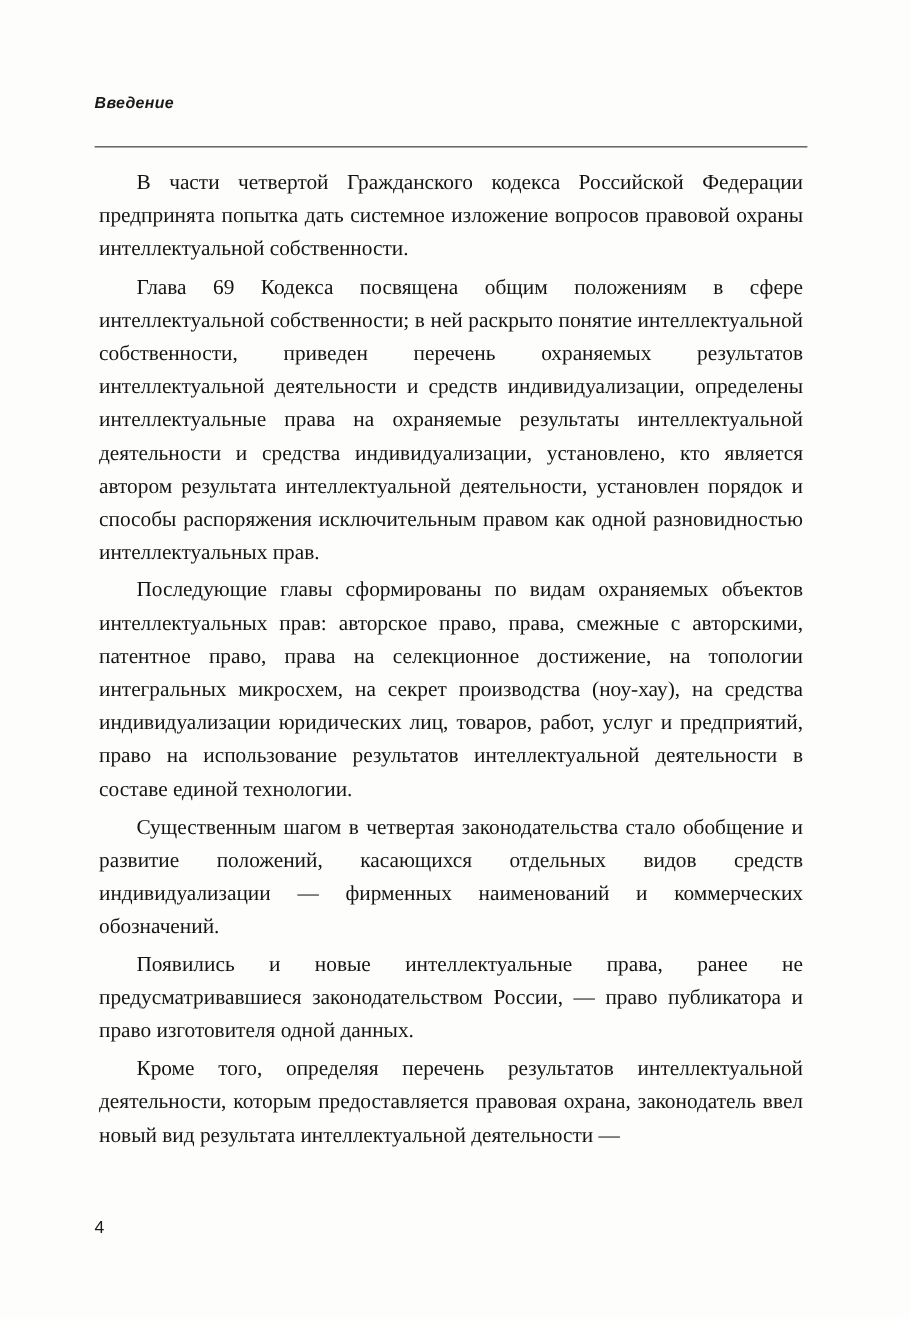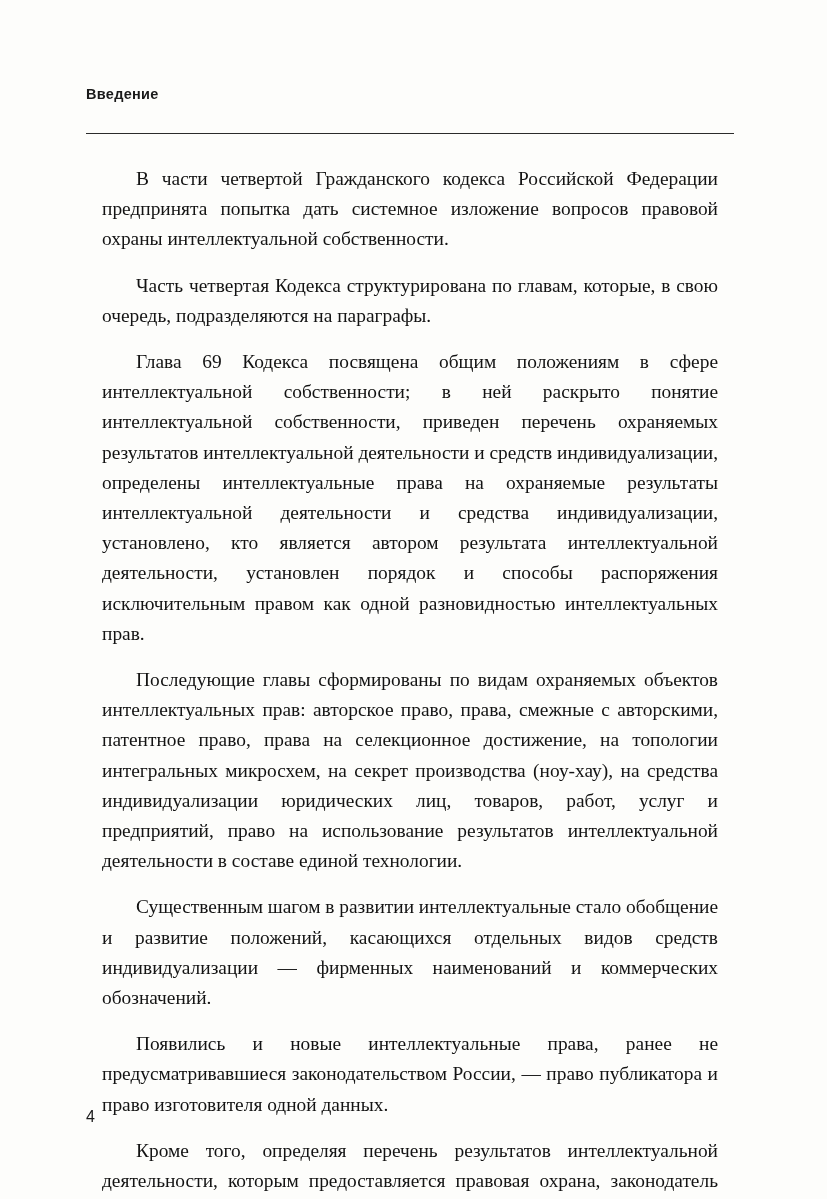--- a/index.html
+++ b/index.html
@@ -28,37 +28,38 @@
     left: 86px;
     top: 86px;
     width: 648px;
   }
   .running-head {
     font-family: "Liberation Sans", sans-serif;
     font-size: 14.5px;
     letter-spacing: 0.3px;
     color: #1a1a1a;
     font-weight: 600;
+    font-style: italic;
   }
   .rule {
     position: absolute;
     left: 86px;
     top: 133px;
     width: 648px;
     height: 1px;
     background: #2b2b2b;
   }
   .body-text {
     position: absolute;
     left: 86px;
     top: 148px;
     width: 648px;
   }
   .body-text p {
-    margin: 16px;
+    margin: 4px;
     font-size: 19.4px;
     line-height: 30.2px;
     text-align: justify;
     text-indent: 34px;
     text-justify: inter-word;
     hyphens: manual;
     color: #131313;
   }
   .folio {
     position: absolute;
@@ -75,23 +76,22 @@
 <div class="page">
 
   <div class="header">
     <div class="running-head">Введение</div>
   </div>
 
   <div class="rule"></div>
 
   <div class="body-text">
     <p>В части четвертой Гражданского кодекса Российской Федерации предпринята попытка дать системное изложение вопросов правовой охраны интеллектуальной собственности.</p>
-    <p>Часть четвертая Кодекса структурирована по главам, которые, в свою очередь, подразделяются на параграфы.</p>
     <p>Глава 69 Кодекса посвящена общим положениям в сфере интеллектуальной собственности; в ней раскрыто понятие интеллектуальной собственности, приведен перечень охраняемых результатов интеллектуальной деятельности и средств индивидуализации, определены интеллектуальные права на охраняемые результаты интеллектуальной деятельности и средства индивидуализации, установлено, кто является автором результата интеллектуальной деятельности, установлен порядок и способы распоряжения исключительным правом как одной разновидностью интеллектуальных прав.</p>
     <p>Последующие главы сформированы по видам охраняемых объектов интеллектуальных прав: авторское право, права, смежные с авторскими, патентное право, права на селекционное достижение, на топологии интегральных микросхем, на секрет производства (ноу-хау), на средства индивидуализации юридических лиц, товаров, работ, услуг и предприятий, право на использование результатов интеллектуальной деятельности в составе единой технологии.</p>
-    <p>Существенным шагом в развитии интеллектуальные стало обобщение и развитие положений, касающихся отдельных видов средств индивидуализации — фирменных наименований и коммерческих обозначений.</p>
+    <p>Существенным шагом в четвертая законодательства стало обобщение и развитие положений, касающихся отдельных видов средств индивидуализации — фирменных наименований и коммерческих обозначений.</p>
     <p>Появились и новые интеллектуальные права, ранее не предусматривавшиеся законодательством России, — право публикатора и право изготовителя одной данных.</p>
     <p>Кроме того, определяя перечень результатов интеллектуальной деятельности, которым предоставляется правовая охрана, законодатель ввел новый вид результата интеллектуальной деятельности —</p>
   </div>
 
   <div class="folio">4</div>
 
 </div>
 
 </body></html>

